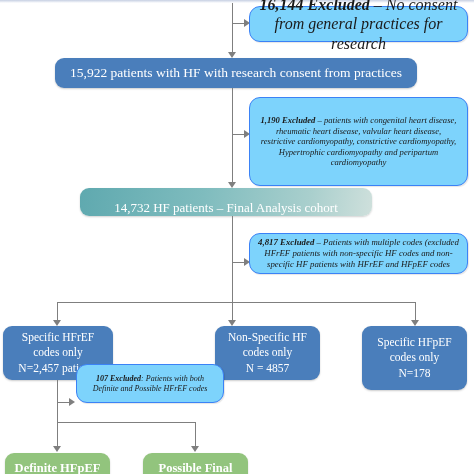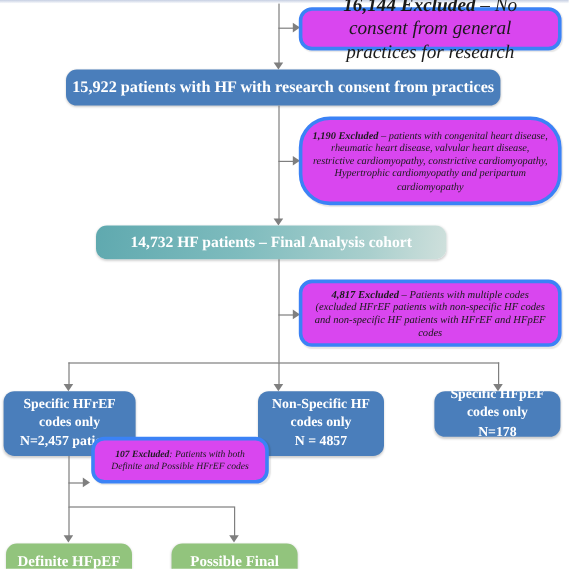--- a/index.html
+++ b/index.html
@@ -22,41 +22,42 @@
     border-top:4px solid transparent;border-bottom:4px solid transparent;
     border-left:6px solid #7f7f7f;}
 
   
   .node{position:absolute;box-sizing:border-box;display:flex;
     align-items:center;justify-content:center;text-align:center;}
 
   .blue{
     background:#4a7ebb;
     color:#ffffff;
-    font-weight:bold;
+    font-weight:normal;
     border-radius:9px;
     box-shadow:0 1px 2px rgba(0,0,0,.20);
   }
   .teal{
     background:linear-gradient(100deg,#5fa9af 0%,#7fbcbe 42%,#a9cfcd 78%,#cfe0dc 100%);
     color:#ffffff;
-    font-weight:bold;
+    font-weight:normal;
     border-radius:9px;
     box-shadow:0 1px 2px rgba(0,0,0,.18);
+    align-items:flex-end;
   }
   .green{
     background:#92c47d;
     color:#ffffff;
     font-weight:bold;
     border-radius:9px;
     box-shadow:0 1px 2px rgba(0,0,0,.18);
   }
   .excl{
-    background:#d946ef;
-    border:3px solid #3b82f6;
+    background:#7dd3fc;
+    border:1px solid #3b82f6;
     border-radius:11px;
     color:#1a1a1a;
     font-style:italic;
     line-height:1.22;
     padding:5px 8px;
     box-shadow:1px 1px 1px rgba(0,0,0,.10);
   }
   .excl b{font-style:italic;font-weight:bold;}
 
   .topstrip{position:absolute;left:0;top:0;width:474px;height:3px;
@@ -84,36 +85,36 @@
   <div class="node blue" style="left:55px;top:58px;width:362px;height:30px;font-size:13.5px;">
     <span>15,922 patients with HF with research consent from practices</span>
   </div>
 
   <div class="vline" style="left:232px;top:88px;height:96px;"></div>
   <div class="arrow-d" style="left:228px;top:182px;"></div>
 
   <div class="hline" style="left:232px;top:134px;width:14px;"></div>
   <div class="arrow-r" style="left:244px;top:130px;"></div>
 
-  <div class="node excl" style="left:249px;top:97px;width:219px;height:74px;font-size:8.6px;border-radius:26px;">
+  <div class="node excl" style="left:249px;top:97px;width:219px;height:89px;font-size:8.6px;">
     <div>
       <b>1,190 Excluded</b><span> – patients with congenital heart disease, rheumatic heart disease, valvular heart disease, restrictive cardiomyopathy, constrictive cardiomyopathy, Hypertrophic cardiomyopathy and peripartum cardiomyopathy</span>
     </div>
   </div>
 
   <div class="node teal" style="left:80px;top:188px;width:292px;height:28px;font-size:13px;">
     <span>14,732 HF patients – Final Analysis cohort</span>
   </div>
 
   <div class="vline" style="left:232px;top:216px;height:86px;"></div>
 
   <div class="hline" style="left:232px;top:262px;width:14px;"></div>
   <div class="arrow-r" style="left:244px;top:258px;"></div>
 
-  <div class="node excl" style="left:249px;top:233px;width:219px;height:56px;font-size:8.8px;">
+  <div class="node excl" style="left:249px;top:233px;width:219px;height:41px;font-size:8.8px;">
     <div>
       <b>4,817 Excluded</b><span> – Patients with multiple codes (excluded HFrEF patients with non-specific HF codes and non-specific HF patients with HFrEF and HFpEF codes</span>
     </div>
   </div>
 
   <div class="hline" style="left:57px;top:302px;width:359px;"></div>
   <div class="vline" style="left:57px;top:302px;height:20px;"></div>
   <div class="vline" style="left:232px;top:302px;height:20px;"></div>
   <div class="vline" style="left:415px;top:302px;height:20px;"></div>
   <div class="arrow-d" style="left:53px;top:320px;"></div>
@@ -129,21 +130,21 @@
   </div>
 
   <div class="node blue" style="left:180px;top:326px;width:105px;height:54px;font-size:11.5px;line-height:1.32;margin-left:35px;">
     <div>
       <div>Non-Specific HF</div>
       <div>codes only</div>
       <div>N = 4857</div>
     </div>
   </div>
 
-  <div class="node blue" style="left:362px;top:326px;width:105px;height:38px;font-size:11.5px;line-height:1.32;">
+  <div class="node blue" style="left:362px;top:326px;width:105px;height:64px;font-size:11.5px;line-height:1.32;">
     <div>
       <div>Specific HFpEF</div>
       <div>codes only</div>
       <div>N=178</div>
     </div>
   </div>
 
   <div class="vline" style="left:57px;top:380px;height:42px;"></div>
 
   <div class="hline" style="left:57px;top:402px;width:14px;"></div>

